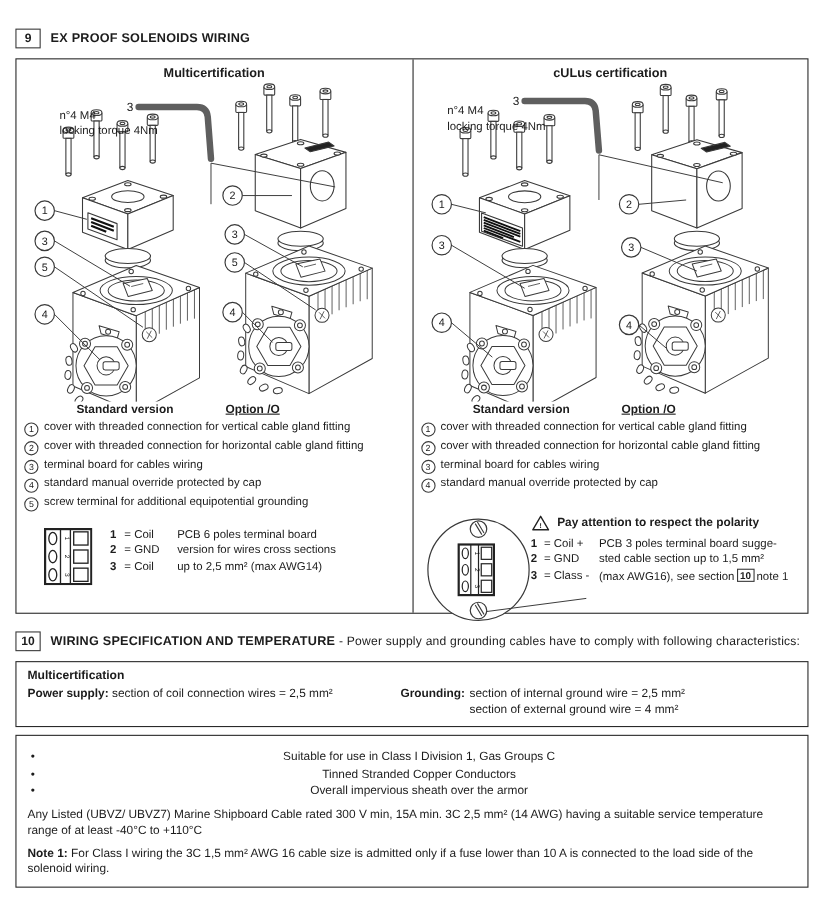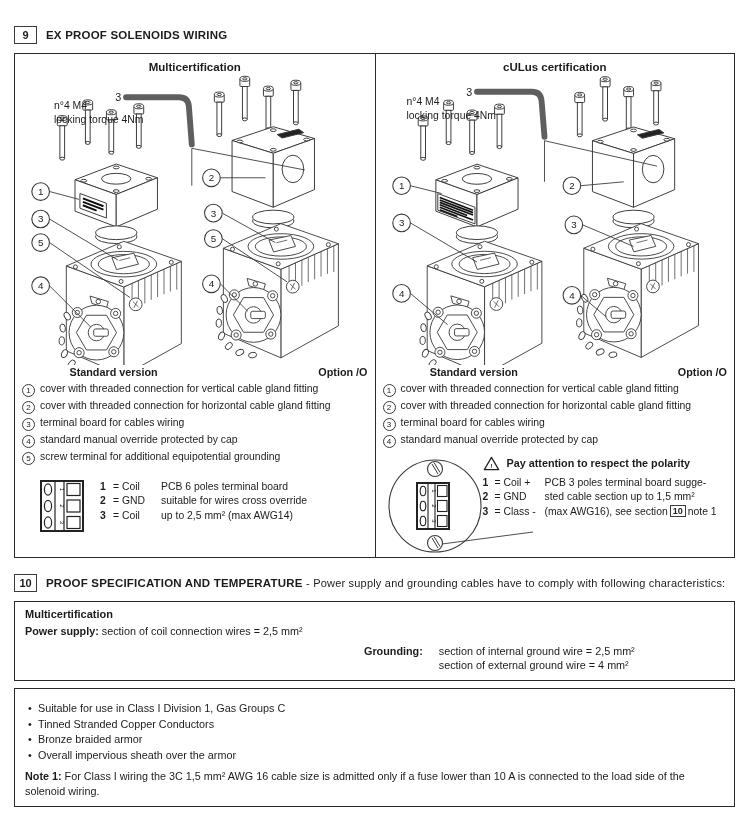--- a/index.html
+++ b/index.html
@@ -16,50 +16,50 @@
   .box9{border:1.3px solid #2a2a2a;display:flex;height:503px;}
   .panel{width:50%;box-sizing:border-box;position:relative;padding:4px 7px 0 7px;}
   .panel.rightp{border-left:1.3px solid #2a2a2a;}
   .panel-title{text-align:center;font-weight:bold;font-size:11.5px;margin:3px 0 0;}
   .diagram{position:relative;height:292px;}
   .diagram svg.main{position:absolute;left:0;top:0;width:100%;height:100%;}
   .screw-note{position:absolute;font-size:10.4px;line-height:13.5px;}
 
   .version-row{display:flex;font-weight:bold;font-size:10.8px;margin:1px 0 5px;}
   .version-row .std{width:53%;text-align:center;}
-  .version-row .opt{width:47%;text-align:right;}
+  .version-row .opt{width:47%;text-align:left;text-decoration:underline;}
 
   .itemlist{margin:0;}
   .item{display:flex;gap:5px;margin-bottom:3.5px;font-size:10.4px;line-height:12.5px;align-items:flex-start;}
   .cnum{flex:0 0 auto;width:11px;height:11px;border:1px solid #3a3a3a;border-radius:50%;font-size:8px;line-height:11px;text-align:center;margin-top:.5px;}
 
   .legend-block{display:flex;gap:16px;padding-left:18px;margin-top:15px;align-items:flex-start;}
   .lrow{display:flex;gap:5px;font-size:10.4px;line-height:14.5px;}
   .lnum{font-weight:bold;width:8px;}
   .pcb-note{font-size:10.4px;line-height:14.5px;}
 
-  .polarity{position:relative;height:122px;margin-top:6px;text-decoration:underline;}
+  .polarity{position:relative;height:122px;margin-top:18px;text-decoration:underline;}
   .pol-title{position:absolute;left:100px;top:2px;font-weight:bold;font-size:10.8px;display:flex;gap:7px;align-items:center;}
   .pol-rows{position:absolute;left:100px;top:22px;}
   .prow{display:flex;font-size:10.4px;line-height:14.5px;gap:4px;}
   .prow .pv{width:46px;}
   .inline-box{display:inline-block;border:1px solid #3a3a3a;padding:0 2px;font-weight:bold;font-size:9px;line-height:10px;vertical-align:1px;margin:0 2px;}
   .pol-alt{position:absolute;left:96px;top:70px;font-size:10.4px;line-height:13.5px;}
   .circle-diag{position:absolute;left:2px;top:2px;}
 
   
   .sec10{margin-top:16px;}
   .box10{border:1.2px solid #2a2a2a;padding:6px 10px 8px;margin-bottom:7px;font-size:10.8px;}
   .b10-title{font-weight:bold;font-size:11px;margin-bottom:4px;}
   .mc-row{display:flex;line-height:14px;}
   .mc-left{width:48.5%;}
   .mc-right{width:51.5%;}
   .lbl{font-weight:bold;}
-  .g-grid{display:grid;grid-template-columns:auto 1fr;column-gap:16px;margin-top:20px;}
-  .bullets{margin:6px 0 2px;padding:0;list-style:none;}
+  .g-grid{display:grid;grid-template-columns:auto 1fr;column-gap:4px;}
+  .bullets{margin:6px 0 2px;padding:0;list-style:none;text-align:center;}
   .bullets li{padding-left:13px;position:relative;line-height:15.5px;}
   .bullets li::before{content:"\2022";position:absolute;left:3px;}
   .para{line-height:14.5px;margin-top:6px;}
 
   
   .lead{stroke:#3a3a3a;stroke-width:.9;fill:none;}
   .cbub{fill:#fff;stroke:#3a3a3a;stroke-width:1.1;}
   .ctxt{font-size:10px;text-anchor:middle;fill:#1c1c1c;}
   .keynum{font-size:11px;fill:#1c1c1c;}
   .hexkey{stroke:#5f5f5f;stroke-width:6;fill:none;stroke-linecap:round;stroke-linejoin:round;}
@@ -294,21 +294,21 @@
               <span class="lnum">2</span>
               <span>= GND</span>
             </div>
           <div class="lrow">
               <span class="lnum">3</span>
               <span>= Coil</span>
             </div>
         </div>
         <div class="pcb-note">
           <div>PCB 6 poles terminal board</div>
-          <div>suitable for wires cross override</div>
+          <div>version for wires cross sections</div>
           <div>up to 2,5 mm² (max AWG14)</div>
         </div>
       </div>
     </div>
 
     <div class="panel rightp">
       <div class="panel-title">cULus certification</div>
       <div class="diagram">
         <svg class="main" viewBox="0 0 352 292">
           <g>
@@ -442,21 +442,21 @@
             <span><span>(max AWG16), see section</span><span class="inline-box">10</span><span>note 1</span></span>
           </div>
         </div>
       </div>
     </div>
   </div>
 
   <div class="sec10">
     <div class="sec-head">
       <span class="numbox">10</span>
-      <span class="sec-title"><span>PROOF SPECIFICATION AND TEMPERATURE</span> <span class="sec-sub">- Power supply and grounding cables have to comply with following characteristics:</span></span>
+      <span class="sec-title"><span>WIRING SPECIFICATION AND TEMPERATURE</span> <span class="sec-sub">- Power supply and grounding cables have to comply with following characteristics:</span></span>
     </div>
 
     <div class="box10">
       <div class="b10-title">Multicertification</div>
       <div class="mc-row">
         <div class="mc-left">
           <span class="lbl">Power supply:</span>
           <span>section of coil connection wires = 2,5 mm²</span>
         </div>
         <div class="mc-right">
@@ -468,23 +468,23 @@
             </span>
           </div>
         </div>
       </div>
     </div>
 
     <div class="box10">
       <ul class="bullets">
         <li>Suitable for use in Class I Division 1, Gas Groups C</li>
         <li>Tinned Stranded Copper Conductors</li>
-        <li>Bronze braided armor</li>
         <li>Overall impervious sheath over the armor</li>
       </ul>
+      <div class="para">Any Listed (UBVZ/ UBVZ7) Marine Shipboard Cable rated 300 V min, 15A min.  3C 2,5 mm² (14 AWG) having a suitable service temperature range of at least -40°C to +110°C</div>
       <div class="para">
         <span class="lbl">Note 1:</span>
         <span>For Class I wiring the 3C 1,5 mm² AWG 16 cable size is admitted only if a fuse lower than 10 A is connected to the load side of the solenoid wiring.</span>
       </div>
     </div>
   </div>
 
 </div>
 
 </body></html>

